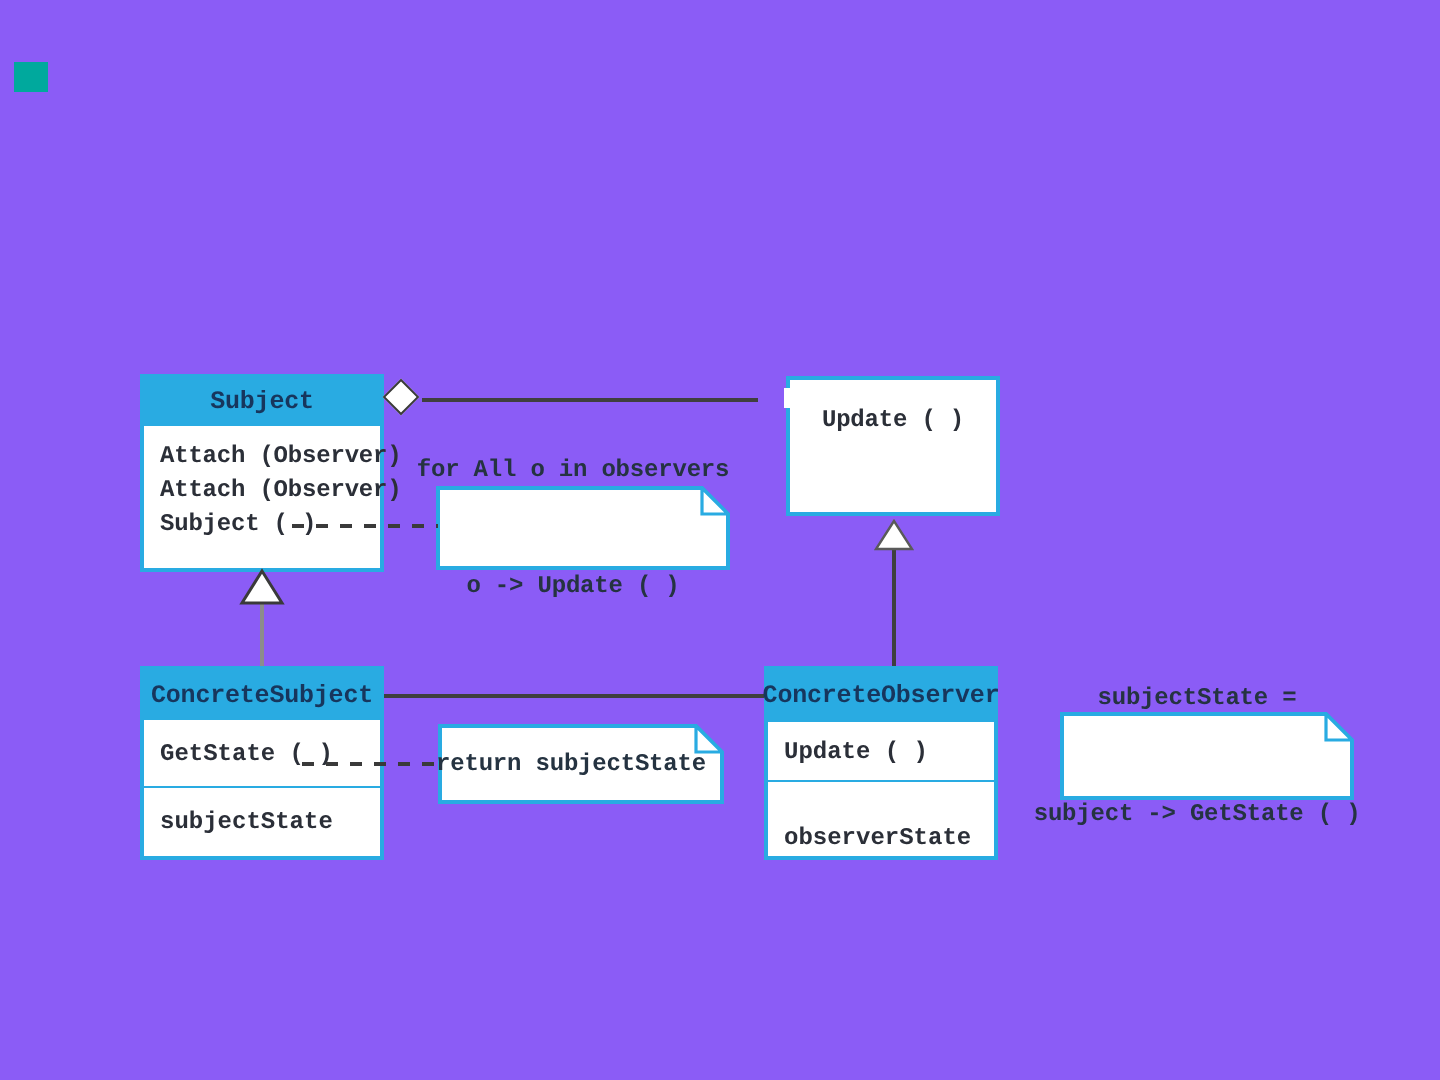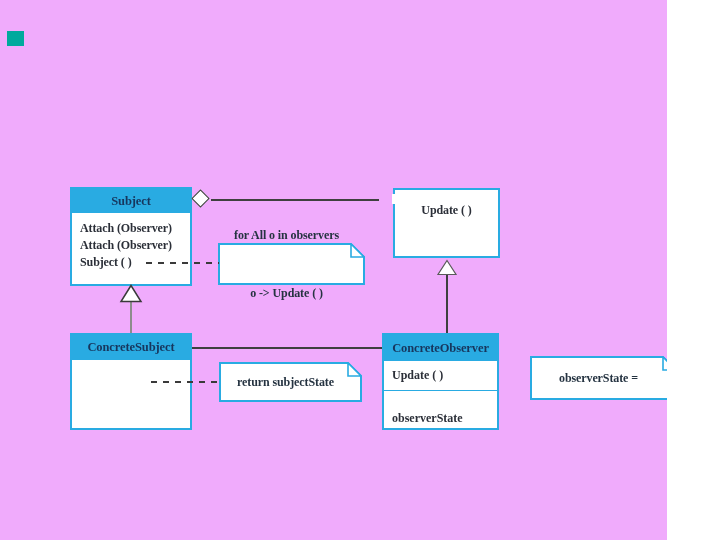--- a/index.html
+++ b/index.html
@@ -1,18 +1,18 @@
 <!DOCTYPE html>
 <html><head>
 <meta charset="utf-8">
 <style>
   html,body{margin:0;padding:0;background:#ffffff;}
   .canvas{
-    position:relative;width:667px;height:540px;background:#f0abfc;overflow:hidden;
-    font-family:Liberation Serif, serif;
+    position:relative;width:720px;height:540px;background:#8b5cf6;overflow:hidden;
+    font-family:Liberation Mono, monospace;
   }
   .abs{position:absolute;}
   
   .corner-mark{left:7px;top:31px;width:17px;height:15px;background:#00A99D;}
   
   .uml-class{
     background:#ffffff;border:2px solid #29ABE2;box-sizing:border-box;z-index:1;
   }
   .uml-header{
     background:#29ABE2;color:#17365D;font-weight:bold;font-size:12.5px;
@@ -88,20 +88,26 @@
   <div class="abs uml-class" style="left:393px;top:188px;width:107px;height:70px;">
     <div class="uml-body" style="display:flex;align-items:center;justify-content:center;height:40px;">
       <span>Update ( )</span>
     </div>
   </div>
 
   <div class="abs uml-class" style="left:70px;top:333px;width:122px;height:97px;">
     <div class="uml-header" style="height:25px;">
       <span>ConcreteSubject</span>
     </div>
+    <div class="uml-row row-divider" style="height:34px;">
+      <span>GetState ( )</span>
+    </div>
+    <div class="uml-row" style="height:34px;">
+      <span>subjectState</span>
+    </div>
   </div>
 
   <div class="abs uml-class" style="left:382px;top:333px;width:117px;height:97px;">
     <div class="uml-header" style="height:26px;">
       <span>ConcreteObserver</span>
     </div>
     <div class="uml-row row-divider" style="height:30px;">
       <span>Update ( )</span>
     </div>
     <div class="uml-row" style="height:35px;align-items:flex-end;">
@@ -129,17 +135,18 @@
       <div>return subjectState</div>
     </div>
   </div>
 
   <div class="abs note" style="left:530px;top:356px;width:147px;height:44px;">
     <svg width="147" height="44">
       <polygon points="1,1 133,1 146,14 146,43 1,43" fill="#ffffff" stroke="#29ABE2" stroke-width="2"></polygon>
       <polygon points="133,1 146,14 133,14" fill="#ffffff" stroke="#29ABE2" stroke-width="1.6"></polygon>
     </svg>
     <div class="note-text">
-      <div>observerState =</div>
+      <div>subjectState =</div>
+      <div>subject -&gt; GetState ( )</div>
     </div>
   </div>
 
 </div>
 
 </body></html>

